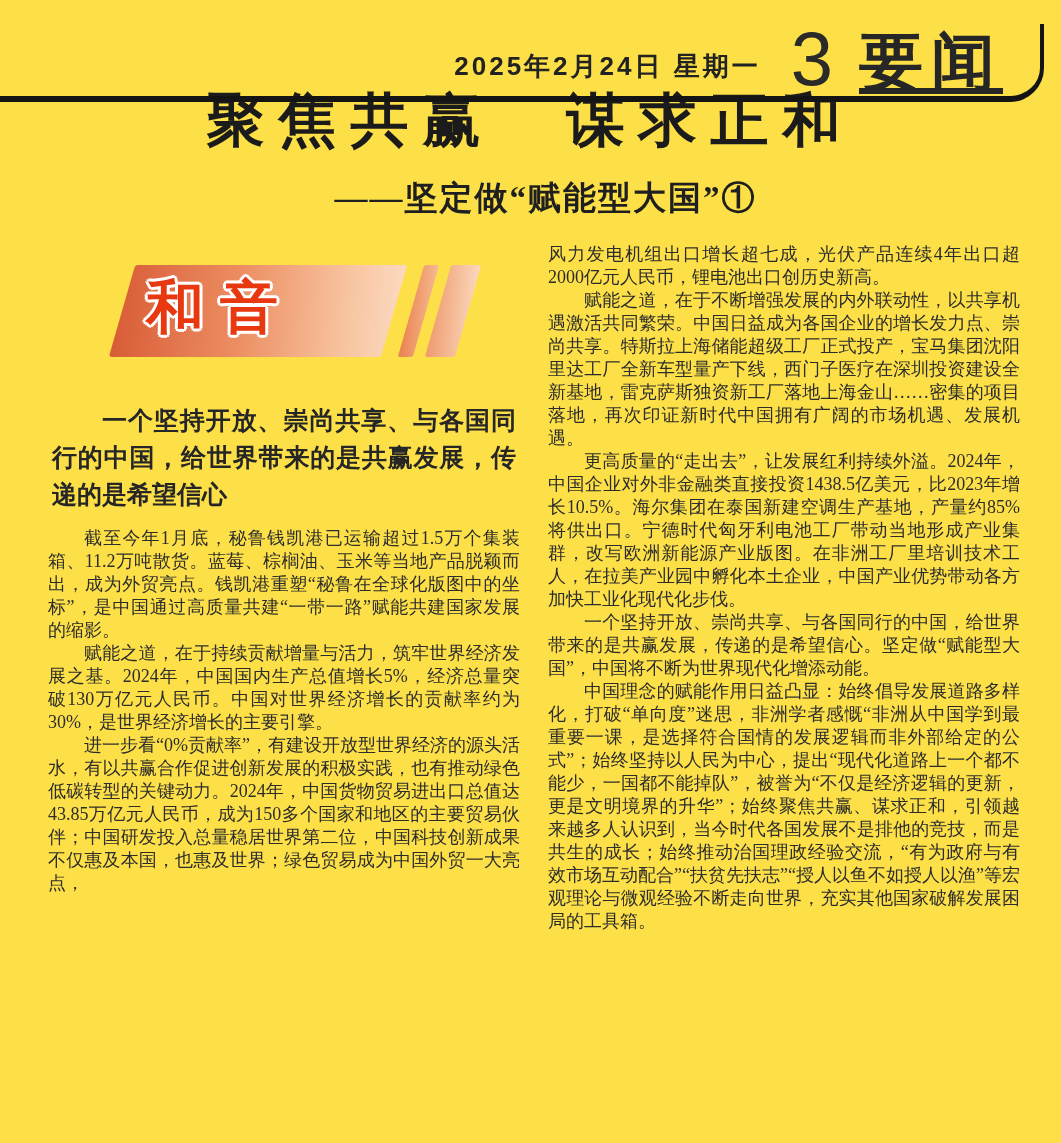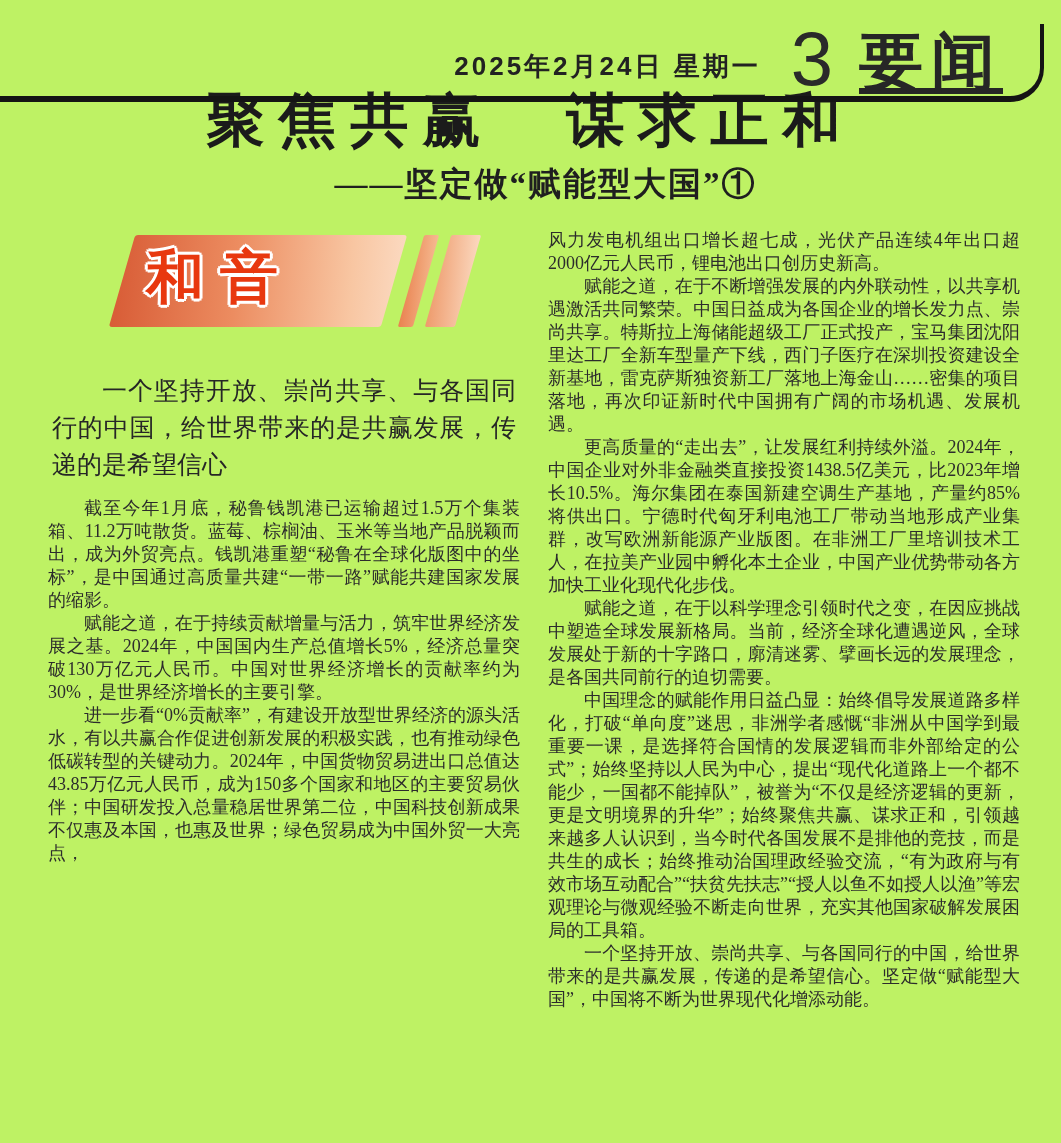--- a/index.html
+++ b/index.html
@@ -1,20 +1,20 @@
 <!DOCTYPE html>
 <html><head>
 <meta charset="utf-8">
 <style>
   html,body { margin:0; padding:0; background:#e9e9e9; }
   .page {
     position:relative;
     width:1061px; height:1143px;
     margin:0 auto;
-    background:#bef264;
+    background:#fde047;
     overflow:hidden;
     color:#222;
     font-family:"Liberation Serif", serif;
   }
 
   
   .header-frame {
     position:absolute; top:24px; left:0;
     width:1040px; height:72px;
     border-bottom:6px solid #141414;
@@ -39,21 +39,21 @@
     color:#2a2a2a; padding-bottom:6px; margin-right:26px;
   }
   .section-name {
     font-family:"Liberation Sans", sans-serif;
     font-size:64px; font-weight:900; line-height:0.9;
     letter-spacing:8px; color:#262626; padding-bottom:6px;text-decoration:underline;
   }
 
   
   .headline {
-    margin:82px 0 2px 0;
+    margin:82px 0 16px 0;
     text-align:center;
     font-family:"Liberation Sans", sans-serif;
     font-size:58px; font-weight:900;
     letter-spacing:14px;
     color:#1b1b1b;
   }
   .subheadline {
     margin:0 0 0 30px;
     text-align:center;
     font-family:"Liberation Serif", serif;
@@ -68,21 +68,21 @@
     padding:22px 41px 0 48px;
     box-sizing:border-box;
     height:813px; overflow:hidden;
   }
   .col { width:472px; }
 
   
   .logo {
     position:relative;
     width:352px; height:119px;
-    margin:6px auto 18px auto;
+    margin:22px auto 18px auto;
   }
   .logo-main {
     position:absolute; left:14px; top:0;
     width:272px; height:92px;
     transform:skewX(-16deg);
     background:linear-gradient(78deg, #d85c36 0%, #ec8c60 42%, #f8c6a2 82%, #fbd9c0 100%);
     border-radius:3px;
   }
   .logo-stripe1 {
     position:absolute; left:303px; top:0;
@@ -104,21 +104,21 @@
     font-size:58px; font-weight:900; letter-spacing:16px;
     color:#e8380f;
     text-shadow:
       -2px -2px 0 #fff, 2px -2px 0 #fff, -2px 2px 0 #fff, 2px 2px 0 #fff,
       0 -3px 0 #fff, 0 3px 0 #fff, -3px 0 0 #fff, 3px 0 0 #fff;
   }
 
   
   .lead {
     font-family:"Liberation Sans", sans-serif;
-    font-size:25px; font-weight:400;
+    font-size:25px; font-weight:700;
     line-height:37px;
     text-indent:2em; text-align:justify;
     margin:14px 4px 14px 4px;
     color:#262626;
   }
   .bodyp {
     font-size:18px; line-height:23px;
     text-align:justify; text-indent:2em;
     margin:0; color:#2c2c2c;
   }
@@ -155,19 +155,18 @@
 
       <p class="bodyp">截至今年1月底，秘鲁钱凯港已运输超过1.5万个集装箱、11.2万吨散货。蓝莓、棕榈油、玉米等当地产品脱颖而出，成为外贸亮点。钱凯港重塑“秘鲁在全球化版图中的坐标”，是中国通过高质量共建“一带一路”赋能共建国家发展的缩影。</p>
       <p class="bodyp">赋能之道，在于持续贡献增量与活力，筑牢世界经济发展之基。2024年，中国国内生产总值增长5%，经济总量突破130万亿元人民币。中国对世界经济增长的贡献率约为30%，是世界经济增长的主要引擎。</p>
       <p class="bodyp">进一步看“0%贡献率”，有建设开放型世界经济的源头活水，有以共赢合作促进创新发展的积极实践，也有推动绿色低碳转型的关键动力。2024年，中国货物贸易进出口总值达43.85万亿元人民币，成为150多个国家和地区的主要贸易伙伴；中国研发投入总量稳居世界第二位，中国科技创新成果不仅惠及本国，也惠及世界；绿色贸易成为中国外贸一大亮点，</p>
     </div>
 
     <div class="col">
       <p class="bodyp no-indent">风力发电机组出口增长超七成，光伏产品连续4年出口超2000亿元人民币，锂电池出口创历史新高。</p>
       <p class="bodyp">赋能之道，在于不断增强发展的内外联动性，以共享机遇激活共同繁荣。中国日益成为各国企业的增长发力点、崇尚共享。特斯拉上海储能超级工厂正式投产，宝马集团沈阳里达工厂全新车型量产下线，西门子医疗在深圳投资建设全新基地，雷克萨斯独资新工厂落地上海金山……密集的项目落地，再次印证新时代中国拥有广阔的市场机遇、发展机遇。</p>
       <p class="bodyp">更高质量的“走出去”，让发展红利持续外溢。2024年，中国企业对外非金融类直接投资1438.5亿美元，比2023年增长10.5%。海尔集团在泰国新建空调生产基地，产量约85%将供出口。宁德时代匈牙利电池工厂带动当地形成产业集群，改写欧洲新能源产业版图。在非洲工厂里培训技术工人，在拉美产业园中孵化本土企业，中国产业优势带动各方加快工业化现代化步伐。</p>
-      <p class="bodyp">赋能之道，在于以科学理念引领时代之变，在因应挑战中塑造全球发展新格局。当前，经济全球化遭遇逆风，全球发展处于新的十字路口，廓清迷雾、擘画长远的发展理念，是各国共同前行的迫切需要。</p>
+      <p class="bodyp">一个坚持开放、崇尚共享、与各国同行的中国，给世界带来的是共赢发展，传递的是希望信心。坚定做“赋能型大国”，中国将不断为世界现代化增添动能。</p>
       <p class="bodyp">中国理念的赋能作用日益凸显：始终倡导发展道路多样化，打破“单向度”迷思，非洲学者感慨“非洲从中国学到最重要一课，是选择符合国情的发展逻辑而非外部给定的公式”；始终坚持以人民为中心，提出“现代化道路上一个都不能少，一国都不能掉队”，被誉为“不仅是经济逻辑的更新，更是文明境界的升华”；始终聚焦共赢、谋求正和，引领越来越多人认识到，当今时代各国发展不是排他的竞技，而是共生的成长；始终推动治国理政经验交流，“有为政府与有效市场互动配合”“扶贫先扶志”“授人以鱼不如授人以渔”等宏观理论与微观经验不断走向世界，充实其他国家破解发展困局的工具箱。</p>
-      <p class="bodyp">一个坚持开放、崇尚共享、与各国同行的中国，给世界带来的是共赢发展，传递的是希望信心。坚定做“赋能型大国”，中国将不断为世界现代化增添动能。</p>
     </div>
 
   </div>
 </div>
 
 </body></html>

